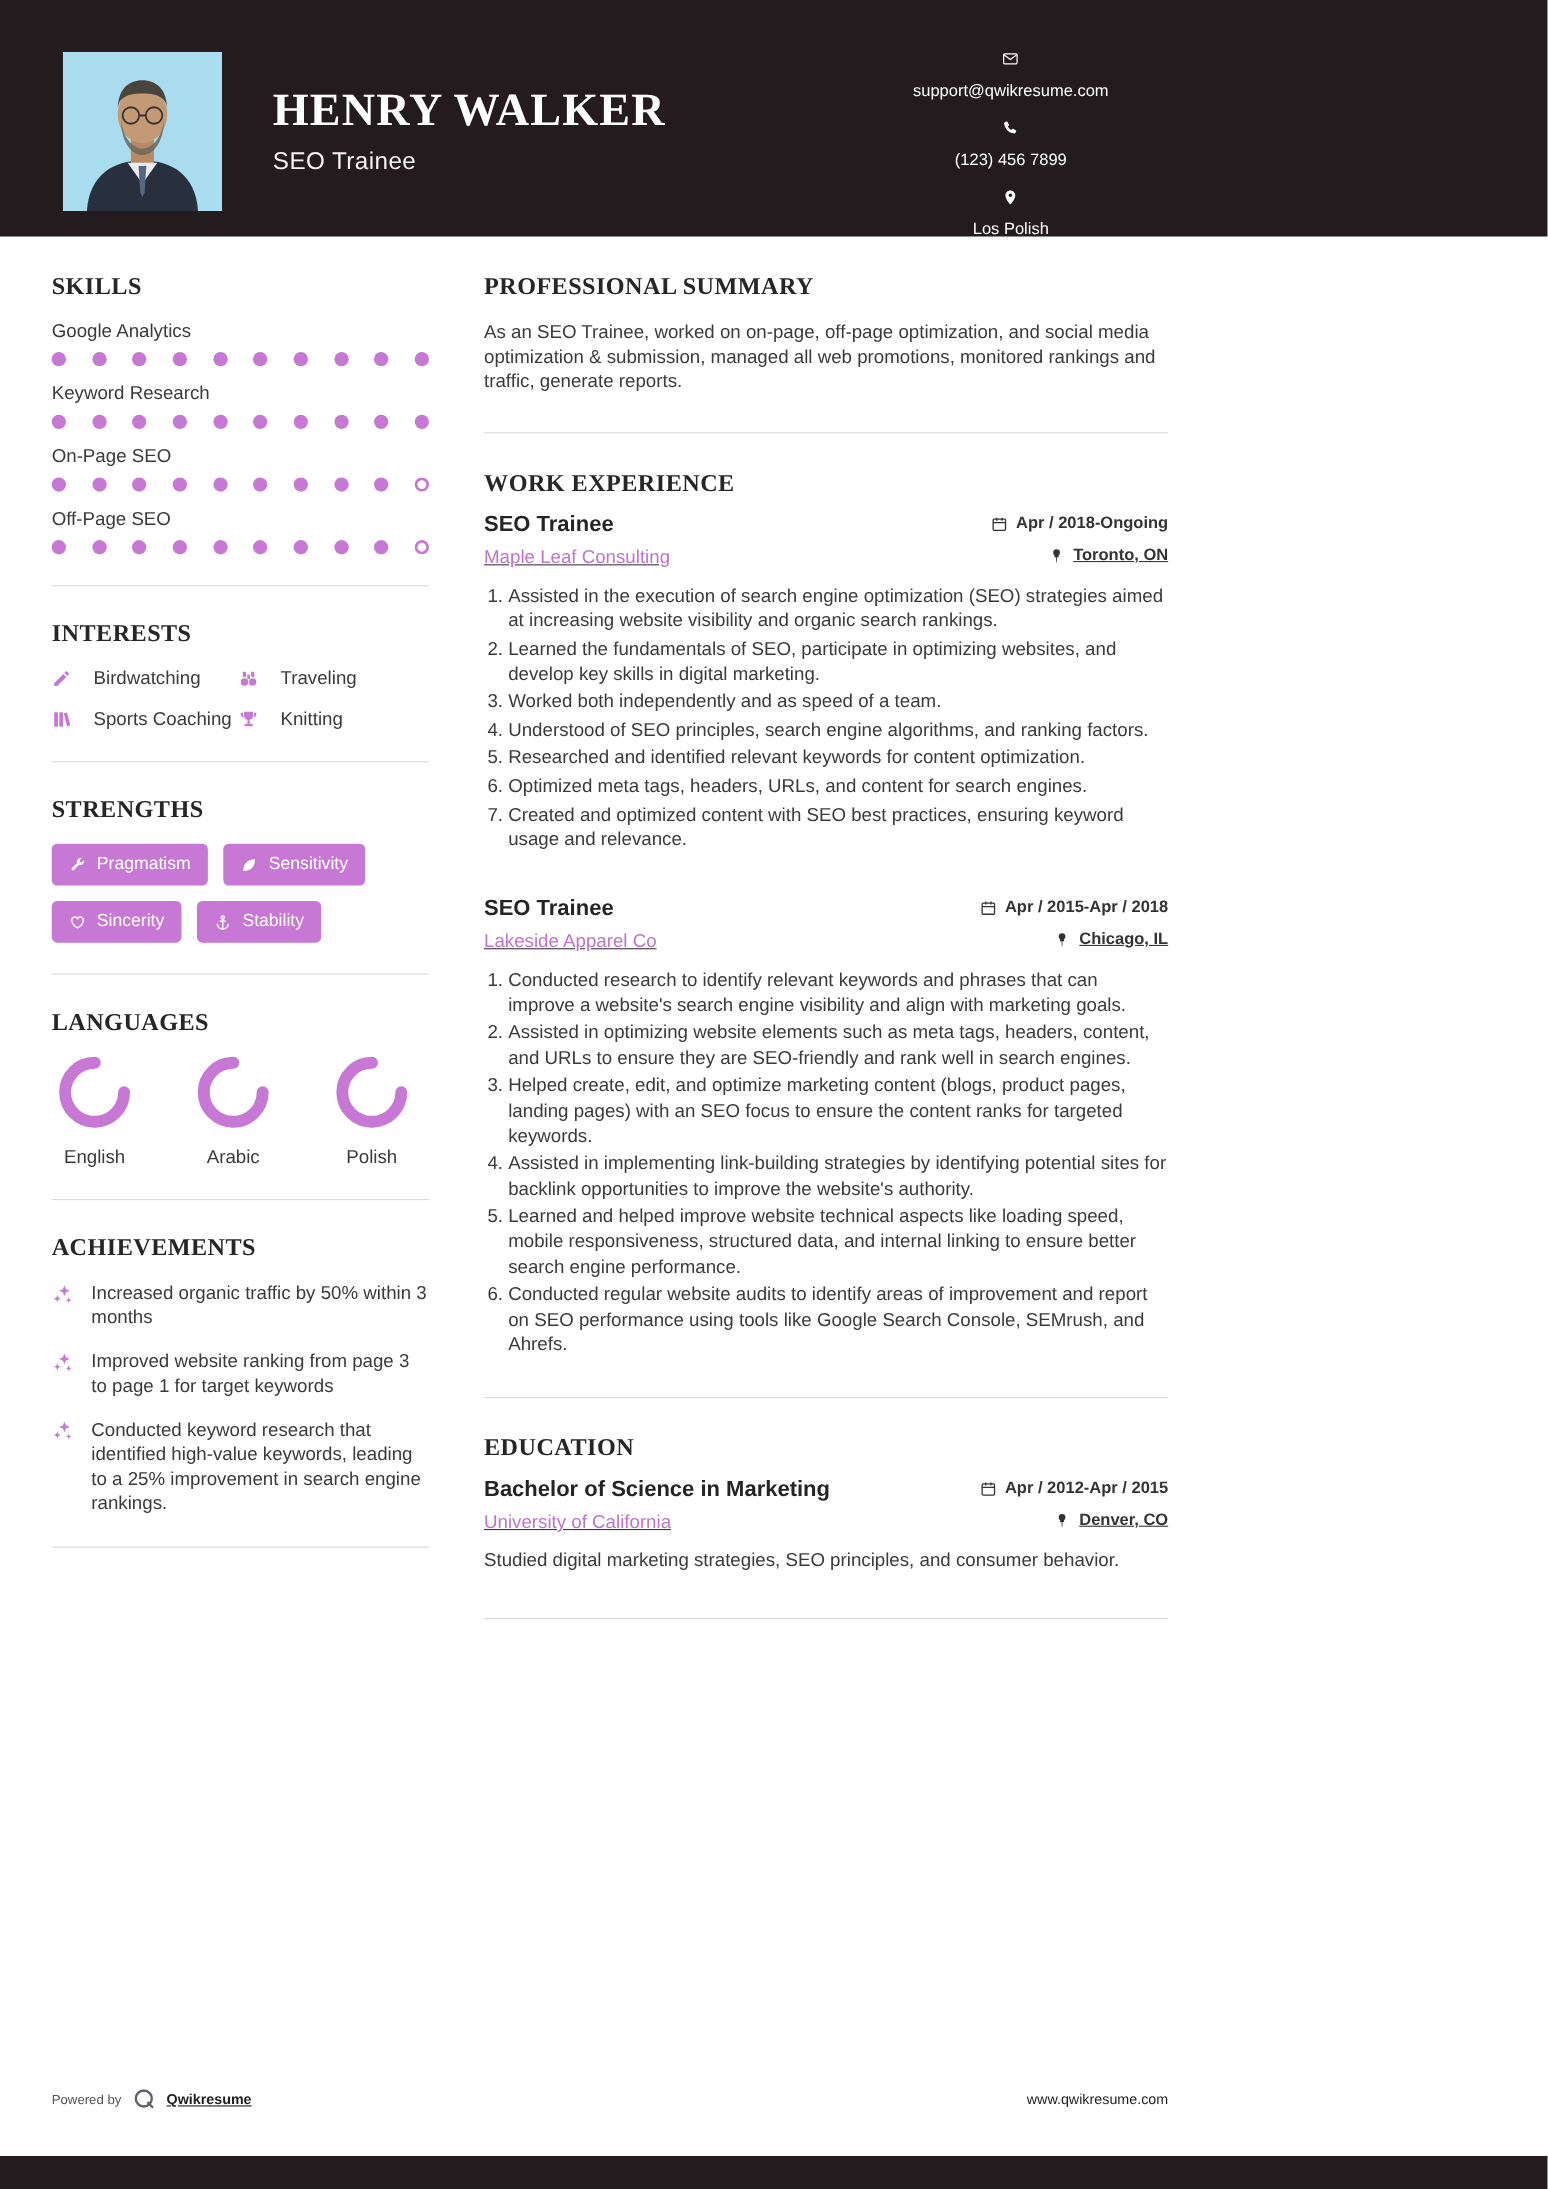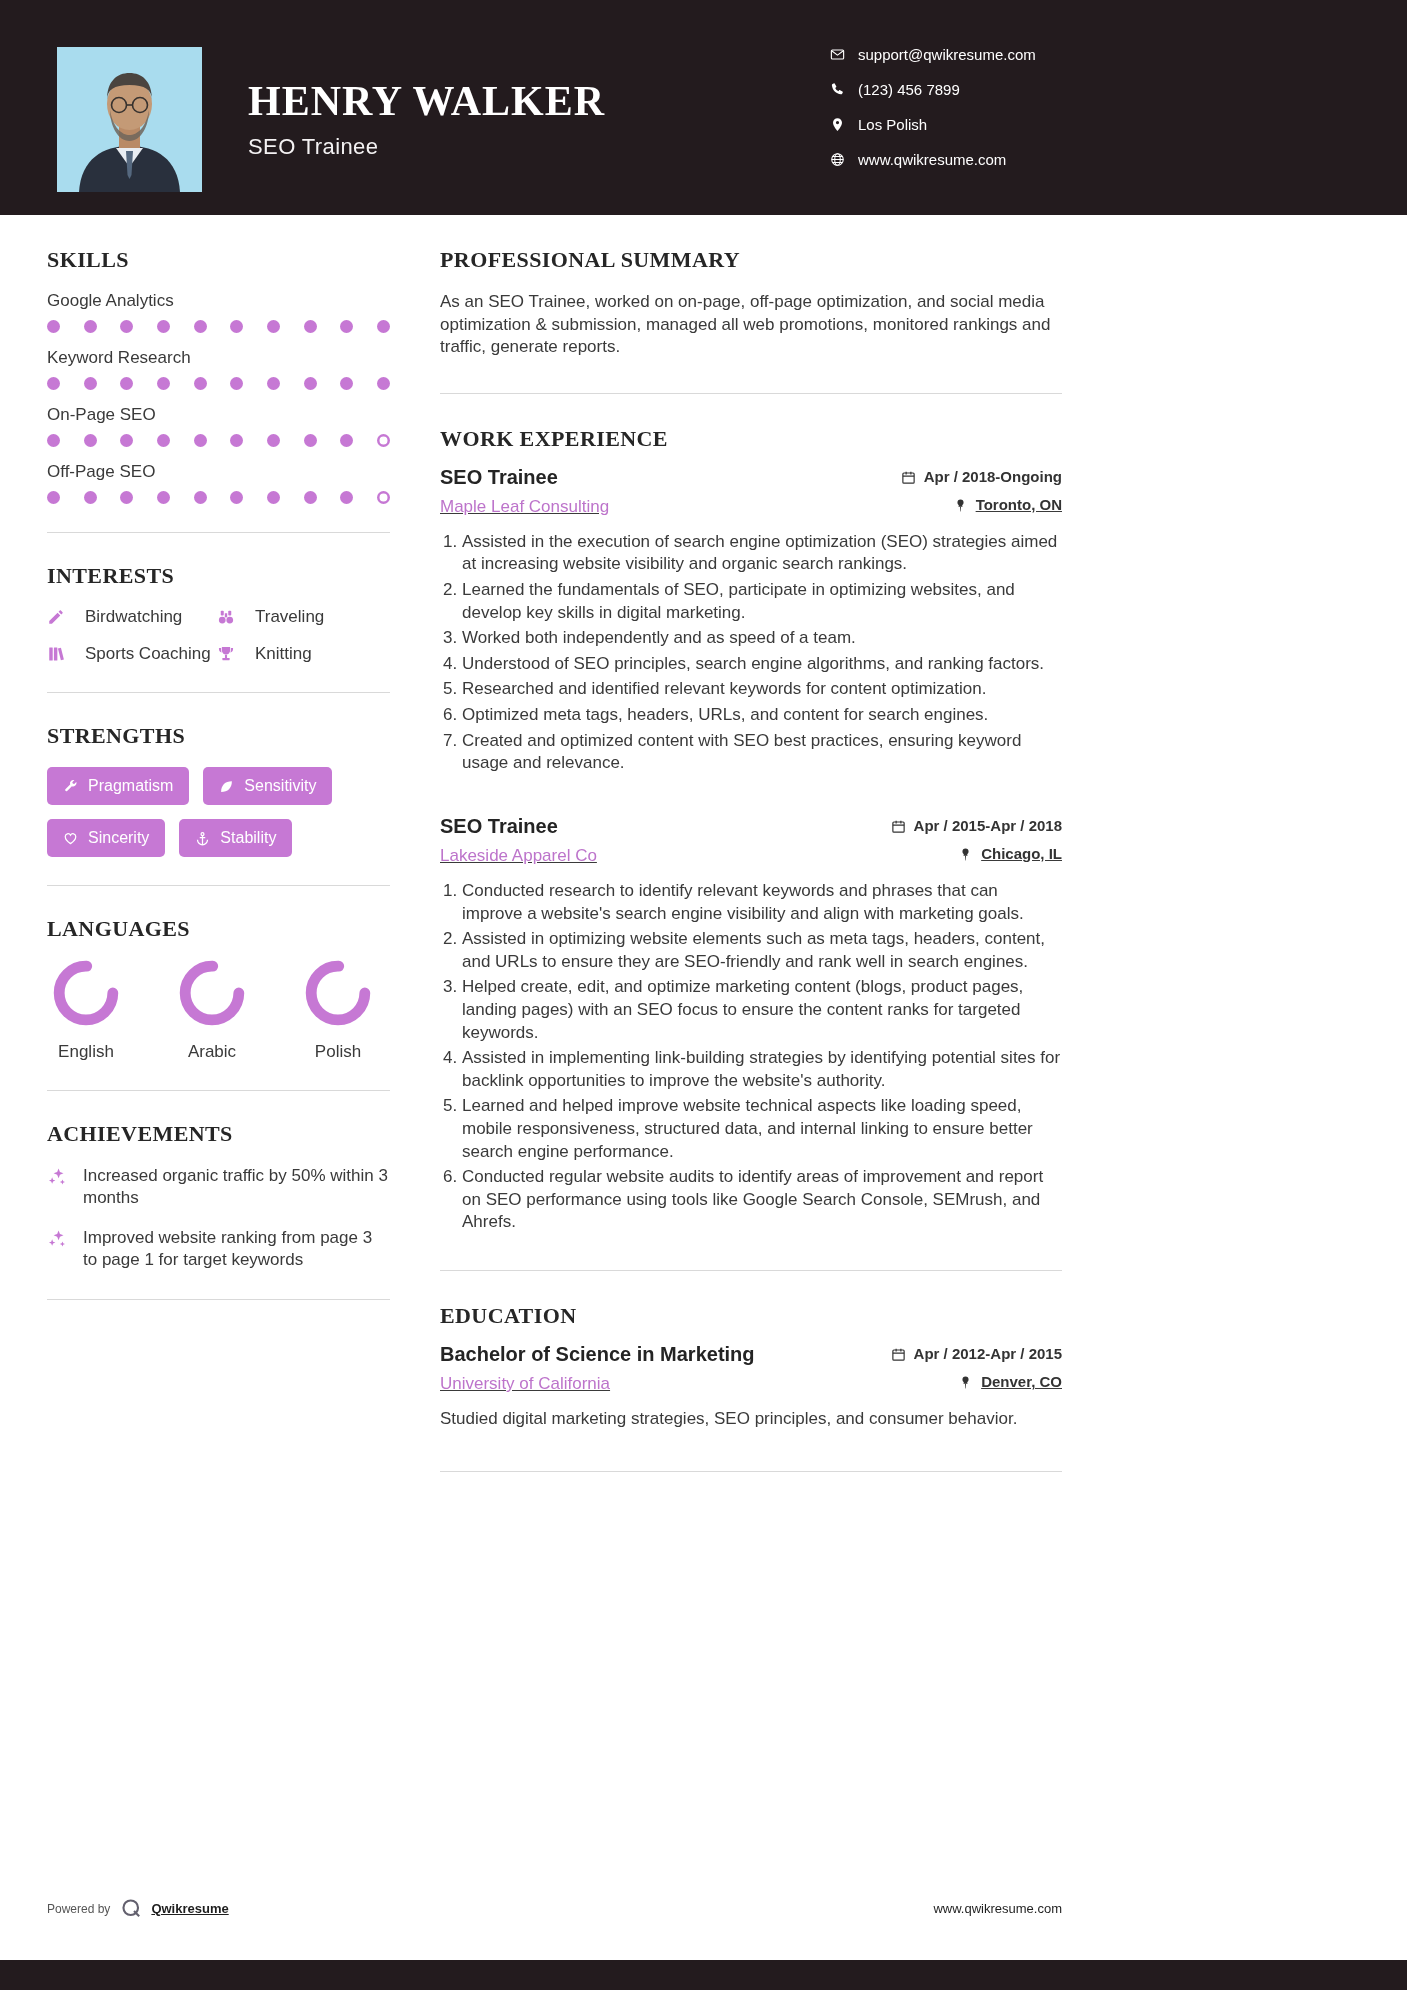--- a/index.html
+++ b/index.html
@@ -18,21 +18,21 @@
     color:var(--text);
   }
   
   .header{position:absolute;left:0;top:0;width:1407px;height:215px;background:var(--header-bg);}
   .photo{position:absolute;left:57px;top:47px;width:145px;height:145px;overflow:hidden;}
   .photo svg{display:block;width:100%;height:100%;}
   .id-block{position:absolute;left:248px;top:80px;color:#fff;}
   .name{font-family:"Liberation Serif","DejaVu Serif",serif;font-weight:bold;font-size:42px;letter-spacing:1px;line-height:1;}
   .role{font-size:22px;margin-top:12px;color:#f4f2f3;letter-spacing:.4px;}
   .contacts{position:absolute;left:830px;top:46px;display:flex;flex-direction:column;gap:18px;color:#fff;}
-  .contact-row{display:flex;align-items:center;gap:13px;font-size:15px;}
+  .contact-row{display:flex;align-items:center;gap:13px;font-size:15px;flex-direction:column;}
   .icon{display:inline-block;flex:none;}
   .icon svg{display:block;width:100%;height:100%;}
   .contact-row .icon{width:15px;height:15px;color:#fff;}
   
   .content{position:absolute;left:47px;top:247px;width:1015px;display:flex;}
   .col-left{width:343px;flex:none;}
   .col-right{flex:1;margin-left:50px;min-width:0;}
   h2.section{
     font-family:"Liberation Serif","DejaVu Serif",serif;
     font-size:22px;font-weight:bold;color:var(--heading);
@@ -348,20 +348,30 @@
             <div class="ach">
               <span class="icon">
                 <svg viewBox="0 0 24 24" fill="currentColor">
                   <path d="M12.6 2.6l1.5 3.9 3.9 1.5-3.9 1.5-1.5 3.9-1.5-3.9-3.9-1.5 3.9-1.5z"></path>
                   <path d="M5.6 12.4l1 2.5 2.5 1-2.5 1-1 2.5-1-2.5-2.5-1 2.5-1z"></path>
                   <path d="M16.8 14.6l.8 2 2 .8-2 .8-.8 2-.8-2-2-.8 2-.8z"></path>
                 </svg>
               </span>
               <div class="ach-text">Improved website ranking from page 3 to page 1 for target keywords</div>
             </div>
+            <div class="ach">
+              <span class="icon">
+                <svg viewBox="0 0 24 24" fill="currentColor">
+                  <path d="M12.6 2.6l1.5 3.9 3.9 1.5-3.9 1.5-1.5 3.9-1.5-3.9-3.9-1.5 3.9-1.5z"></path>
+                  <path d="M5.6 12.4l1 2.5 2.5 1-2.5 1-1 2.5-1-2.5-2.5-1 2.5-1z"></path>
+                  <path d="M16.8 14.6l.8 2 2 .8-2 .8-.8 2-.8-2-2-.8 2-.8z"></path>
+                </svg>
+              </span>
+              <div class="ach-text">Conducted keyword research that identified high-value keywords, leading to a 25% improvement in search engine rankings.</div>
+            </div>
           </div>
       </section>
       <div class="hr"></div>
 
     </aside>
 
     <section class="col-right">
 
       <section>
         <h2 class="section">PROFESSIONAL SUMMARY</h2>

